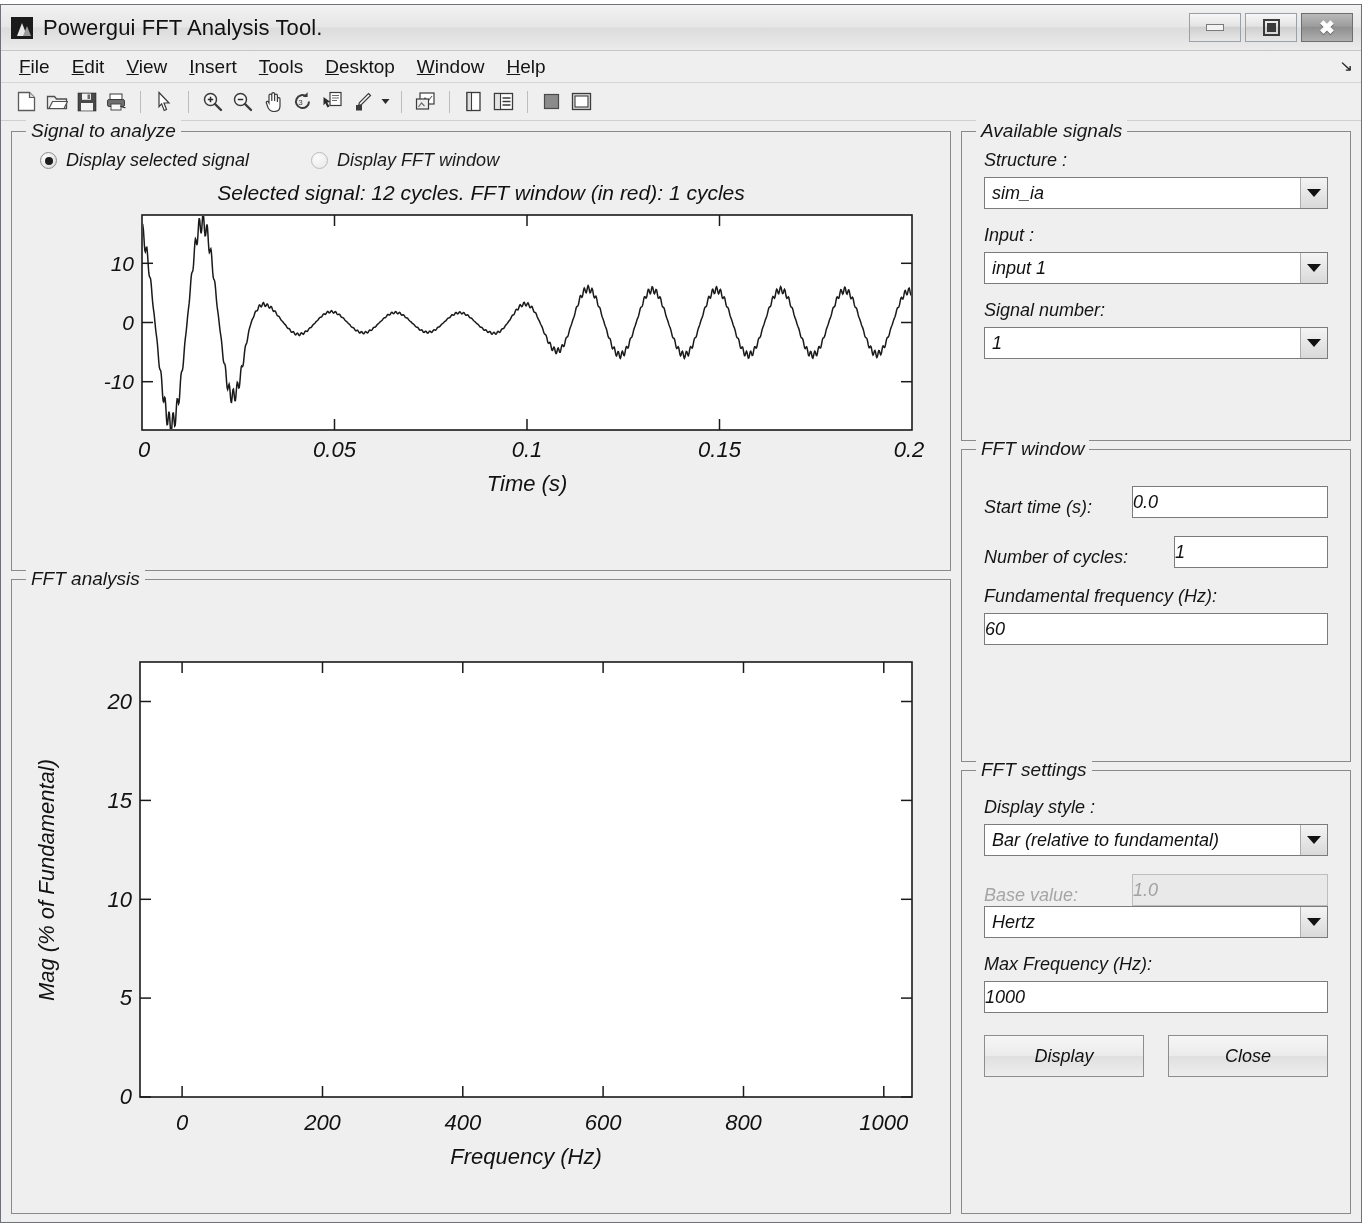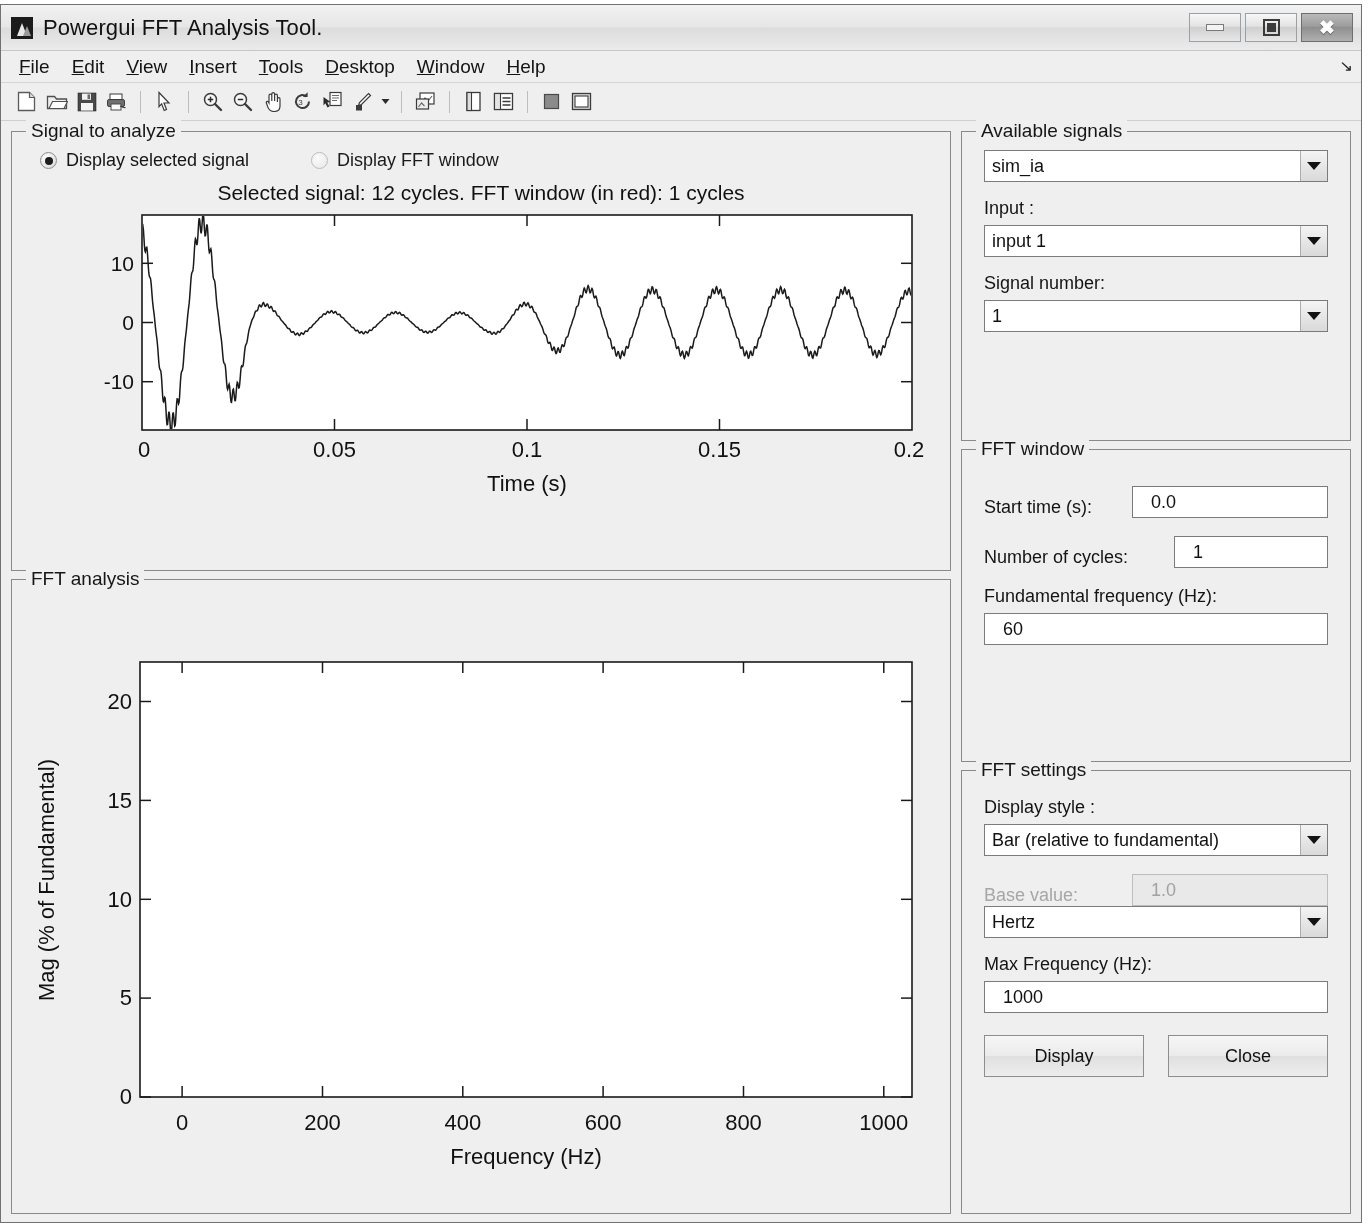--- a/index.html
+++ b/index.html
@@ -142,20 +142,21 @@
   .ico { display:block; }
 
   
   .content {
     flex: 1 1 auto;
     display: flex;
     padding: 10px 10px 8px 10px;
     gap: 10px;
     box-sizing: border-box;
     background: #efefef;
+    font-style: italic;
   }
   .col-left  { width: 940px; display: flex; flex-direction: column; gap: 8px; }
   .col-right { flex: 1 1 auto; display: flex; flex-direction: column; gap: 8px; }
 
   
   .group {
     position: relative;
     border: 1px solid #8a8a8a;
     border-radius: 0;
     background: #efefef;
@@ -229,21 +230,21 @@
     border-left: 7px solid transparent;
     border-right: 7px solid transparent;
     border-top: 8px solid #111;
   }
   .txtbox {
     height: 32px;
     border: 1px solid #7b7b7b;
     background: #ffffff;
     font-size: 18px; color: #111;
     display: flex; align-items: center;
-    padding-left: 18px;
+    padding-left: 0;
     box-sizing: border-box;
   }
   .txtbox.disabled {
     background: #e9e9e9;
     border-color: #bdbdbd;
     color: #a2a2a2;
   }
   .lbl-disabled { color: #a6a6a6; }
 
   .row { display: flex; align-items: flex-end; }
@@ -538,20 +539,21 @@
           </svg>
         </div>
       </div>
     </div>
 
     <div class="col-right">
 
       <div class="group" style="height:310px; padding:18px 22px 0 22px;">
         <span class="grp-title">Available signals</span>
 
+        <div class="field-label">Structure :</div>
         <div class="combo">
           <span class="val">sim_ia</span>
           <span class="arrowbox"></span>
         </div>
 
         <div class="field-label" style="margin-top:16px;">Input :</div>
         <div class="combo">
           <span class="val">input 1</span>
           <span class="arrowbox"></span>
         </div>

